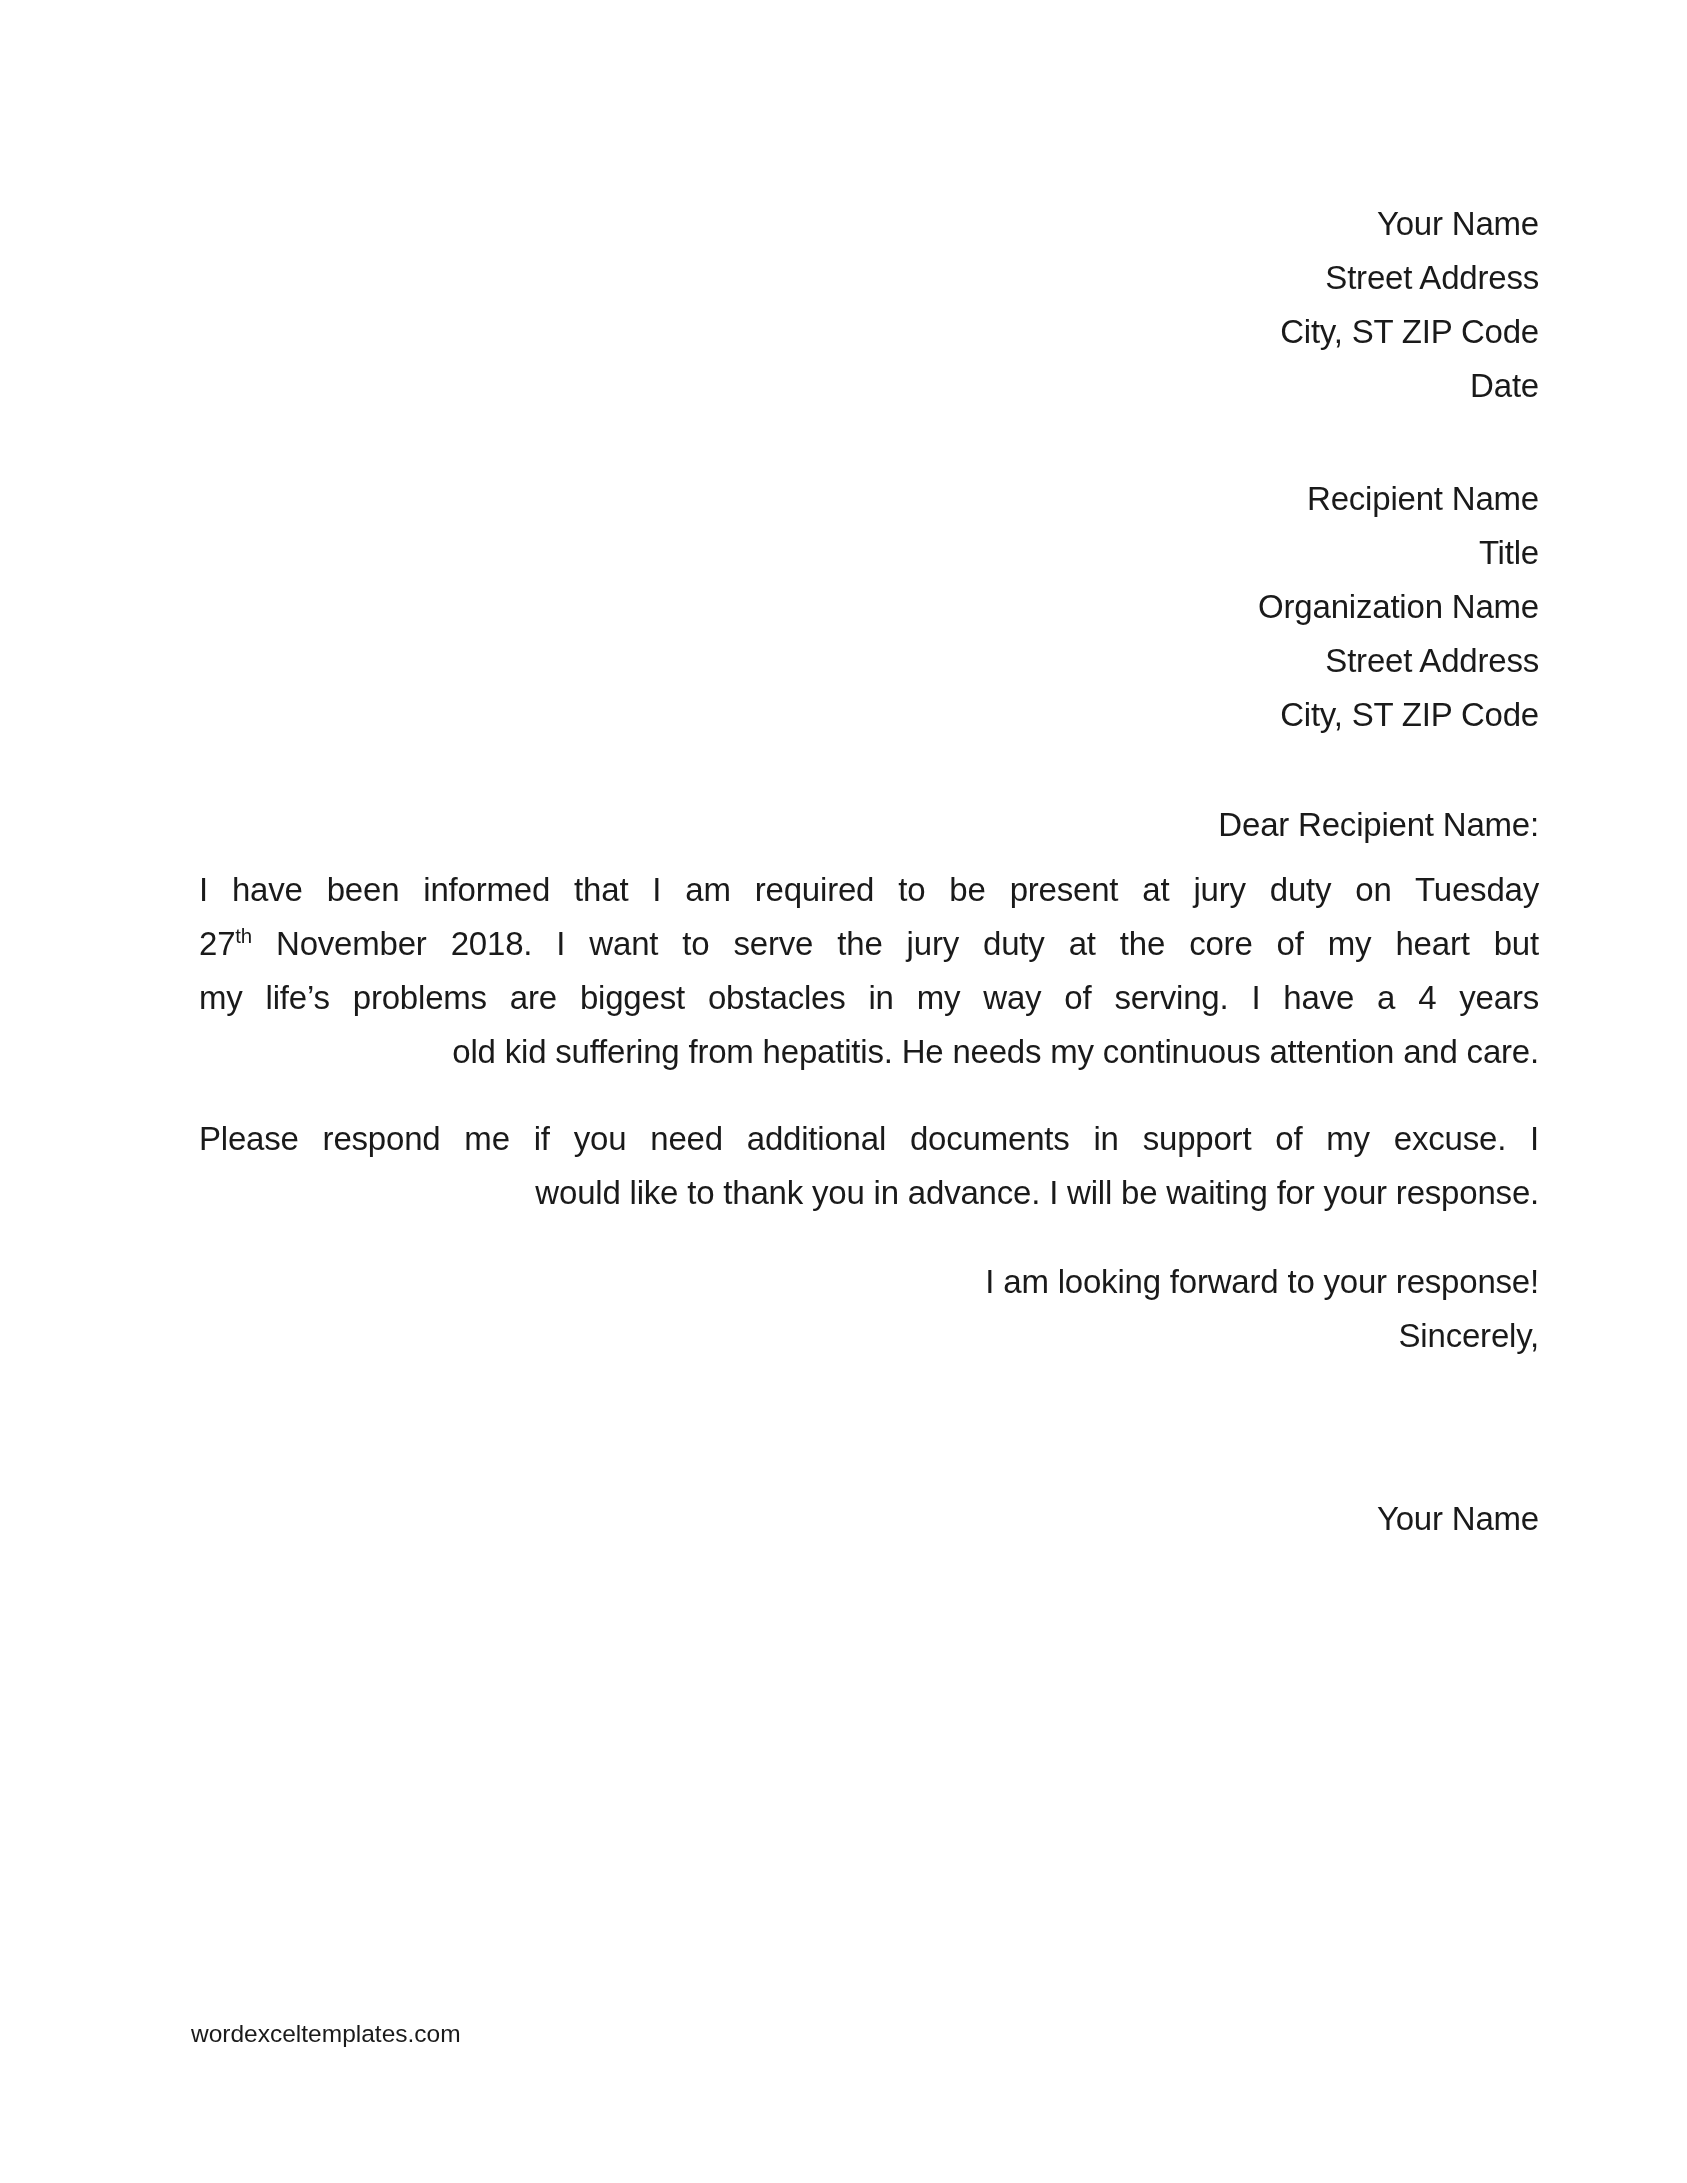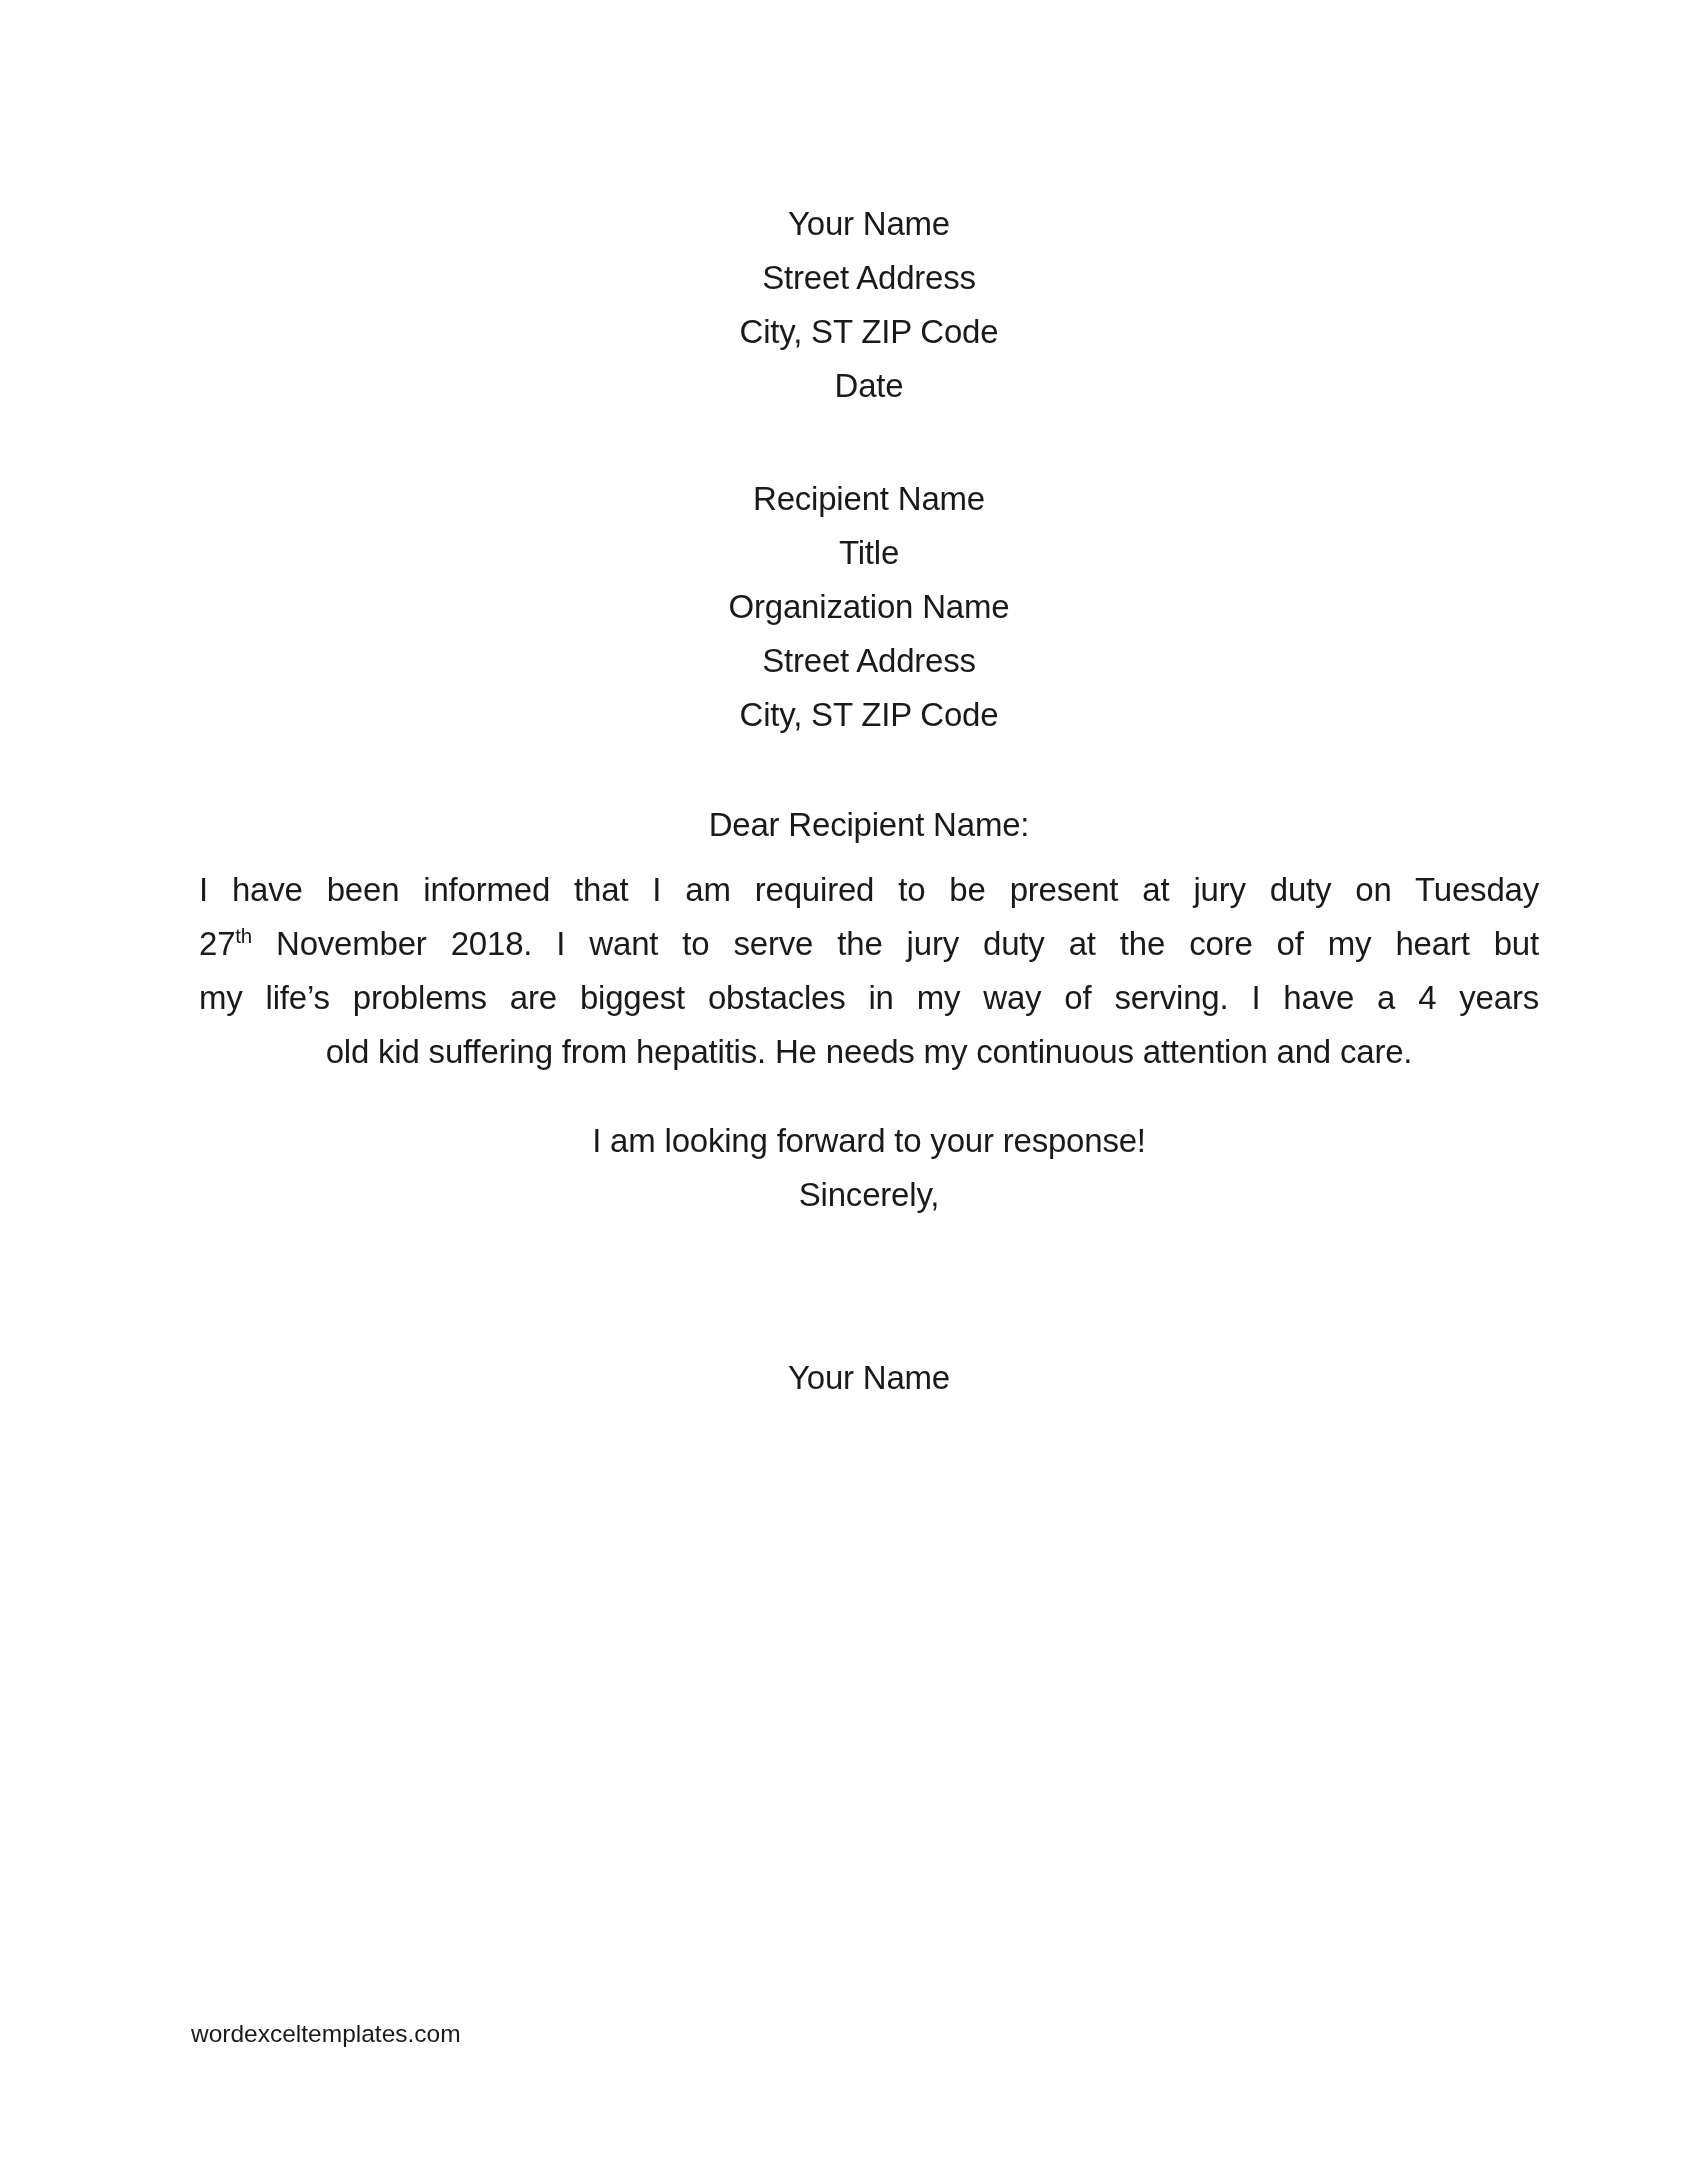--- a/index.html
+++ b/index.html
@@ -18,21 +18,21 @@
     letter-spacing: -0.2px;
     overflow: hidden;
     margin: 0 auto;
   }
   .content {
     padding: 197px 148px 0 199px;
   }
   .line {
     line-height: 54px;
     min-height: 54px;
-    text-align: center;
+    text-align: right;
   }
   .just {
     text-align: justify;
     text-align-last: justify;
   }
   .block-recipient   { margin-top: 59px; }
   .block-salutation  { margin-top: 56px; }
   .block-para1       { margin-top: 11px; }
   .block-para2       { margin-top: 33px; }
   .block-closing     { margin-top: 35px; }
@@ -77,20 +77,24 @@
       <div class="line">Dear Recipient Name:</div>
     </div>
 
     <div class="block-para1">
       <div class="line just">I have been informed that I am required to be present at jury duty on Tuesday</div>
       <div class="line just"><span>27</span><sup>th</sup><span> November 2018. I want to serve the jury duty at the core of my heart but</span></div>
       <div class="line just">my life’s problems are biggest obstacles in my way of serving. I have a 4 years</div>
       <div class="line">old kid suffering from hepatitis. He needs my continuous attention and care.</div>
     </div>
 
+    <div class="block-para2">
+      <div class="line just">Please respond me if you need additional documents in support of my excuse. I</div>
+      <div class="line">would like to thank you in advance. I will be waiting for your response.</div>
+    </div>
 
     <div class="block-closing">
       <div class="line">I am looking forward to your response!</div>
     </div>
 
     <div class="block-valediction">
       <div class="line">Sincerely,</div>
     </div>
 
     <div class="block-signature">

